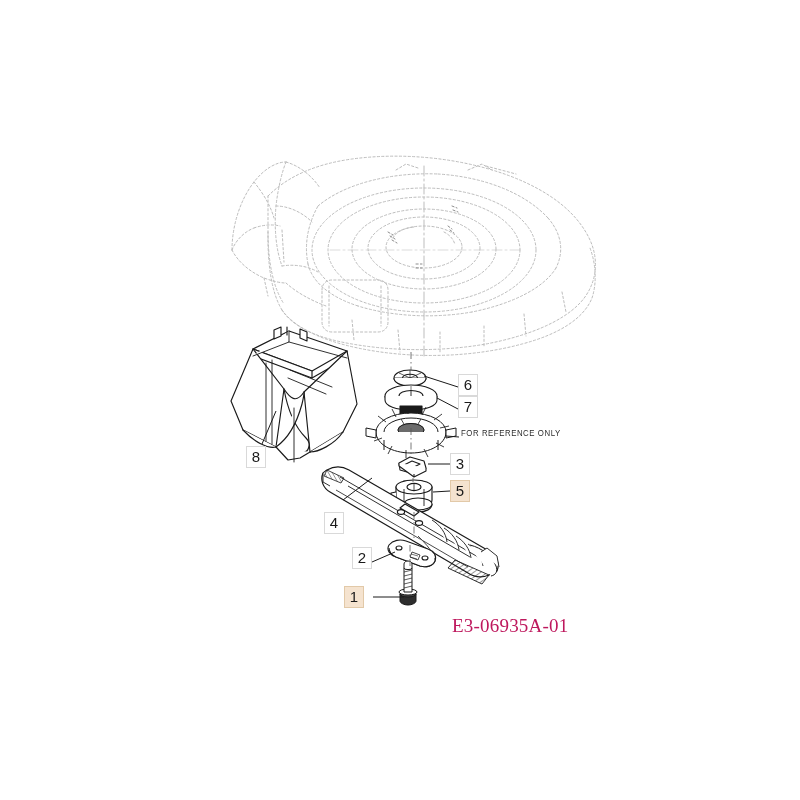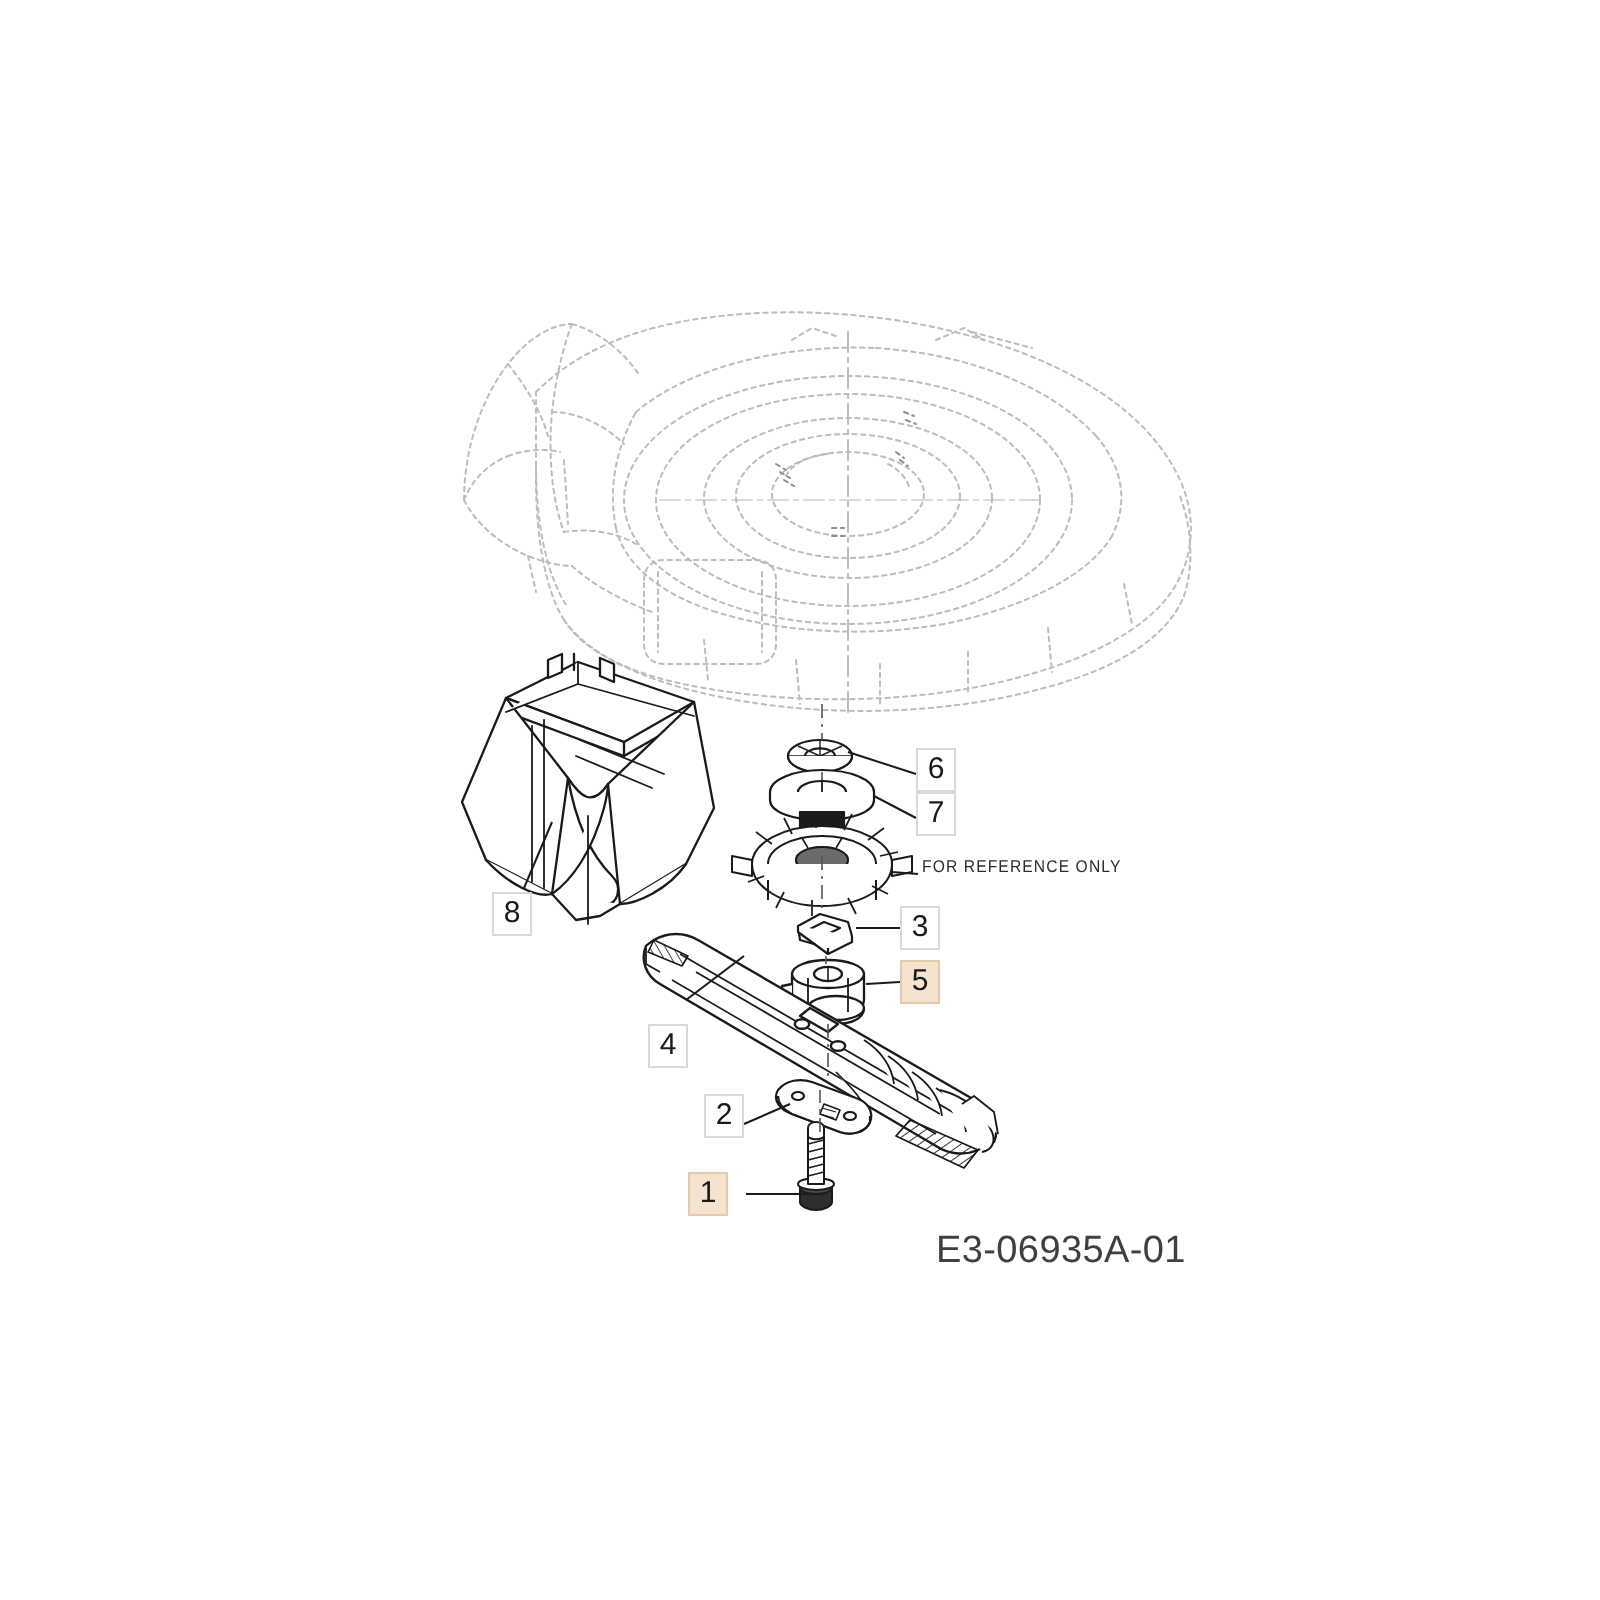--- a/index.html
+++ b/index.html
@@ -40,25 +40,25 @@
     text-align: center;
     letter-spacing: 0;
   }
   .callout.hl {
     background: #f5e3cf;
     border-color: #e2c9a8;
   }
   
   #drawing-number {
     position: absolute;
-    left: 468px;
+    left: 452px;
     top: 615px;
-    font-family: Liberation Sans, sans-serif;
+    font-family: Liberation Serif, serif;
     font-size: 19px;
-    color: #404040;
+    color: #be185d;
     letter-spacing: 0.2px;
     white-space: nowrap;
   }
   
   #reference-note {
     position: absolute;
     left: 461px;
     top: 428px;
     font-family: "Liberation Sans", sans-serif;
     font-size: 8.5px;

